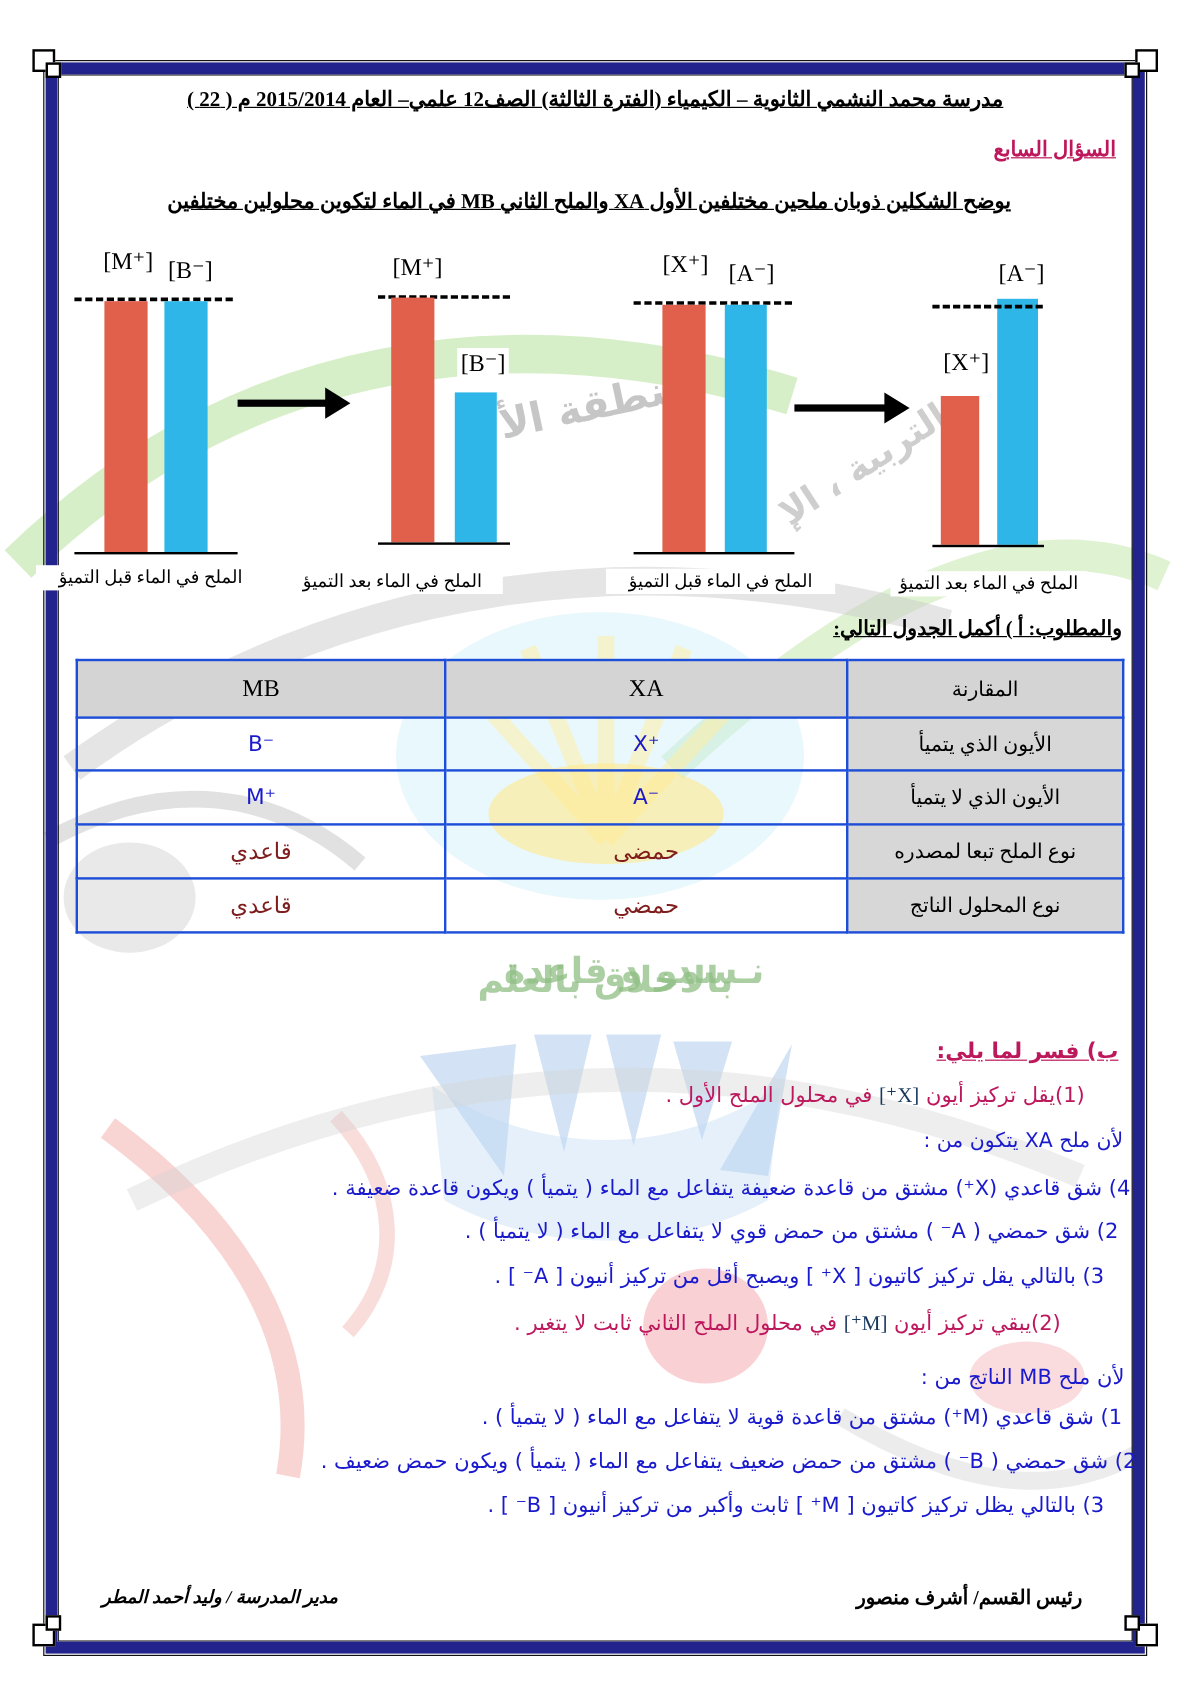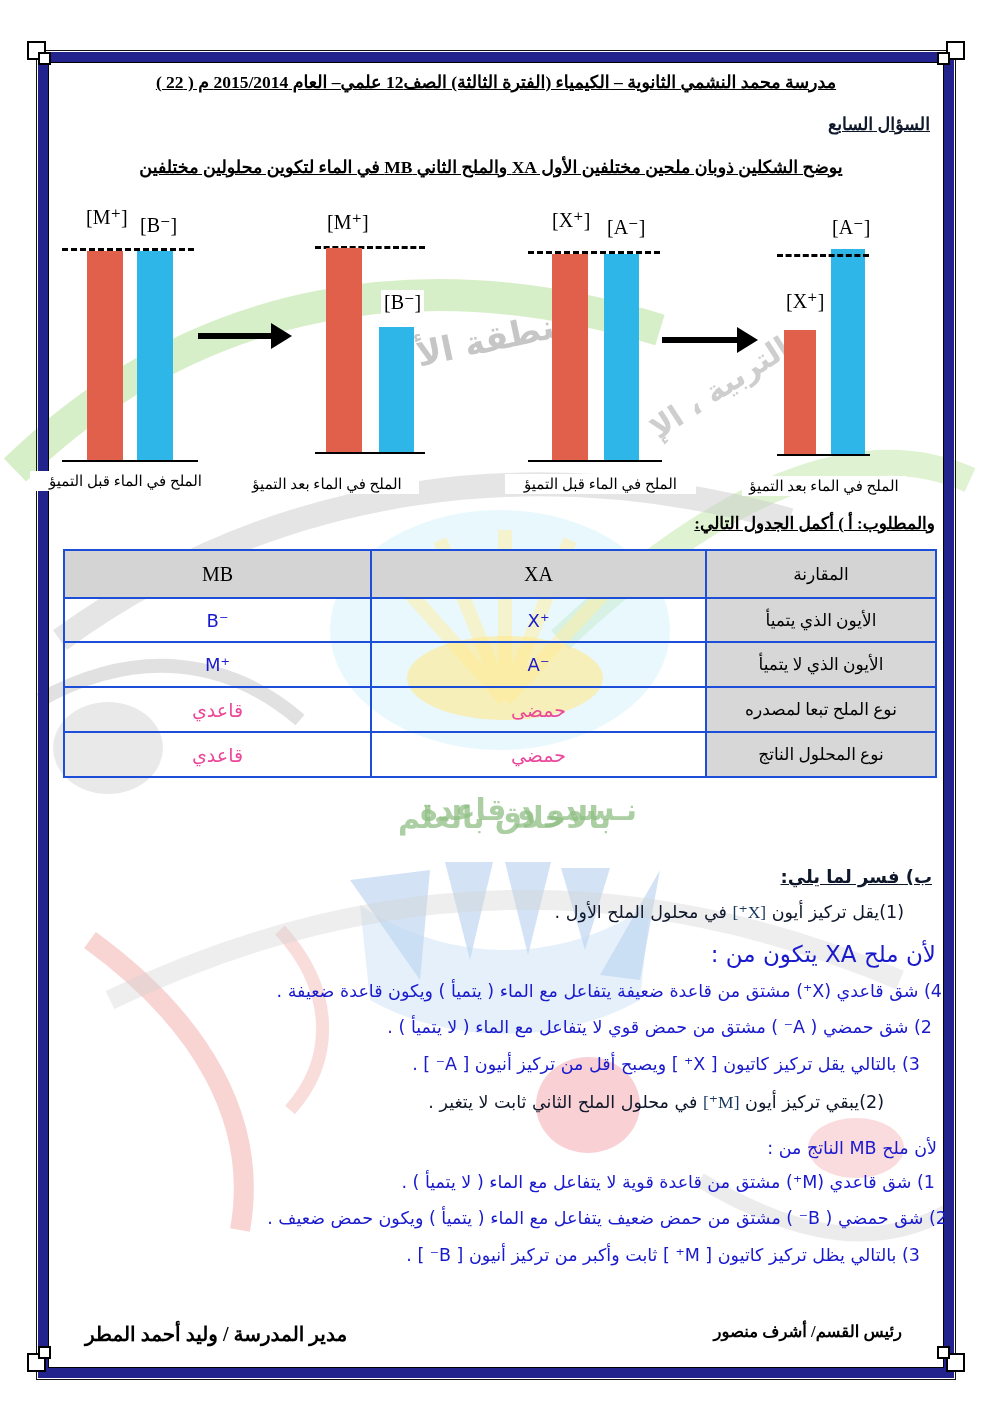--- a/index.html
+++ b/index.html
@@ -28,25 +28,25 @@
   .arrow:after{content:"";position:absolute;right:-20px;top:-10px;border-left:21px solid #000;
        border-top:13px solid transparent;border-bottom:13px solid transparent;}
   
   table{border-collapse:collapse;position:absolute;left:63px;top:549px;z-index:2;table-layout:fixed;}
   td,th{border:2px solid #1d4ed8;text-align:center;vertical-align:middle;padding:0 4px;}
   .hdr{background:#d4d4d4;font-weight:400;}
   .lblcol{background:#d7d7d7;font-family:"Liberation Serif","DejaVu Serif",serif;
           font-size:17px;direction:rtl;}
   .ioncell{color:#1a1acd;font-size:18px;}
   .eqcell{color:#1a1acd;font-size:19px;direction:ltr;white-space:nowrap;}
-  .arcell{color:#ec4899;font-size:19px;direction:rtl;}
+  .arcell{color:#7f1d1d;font-size:19px;direction:rtl;}
   
   .t{position:absolute;z-index:2;white-space:nowrap;}
   .blue{color:#1a1acd;}
-  .red{color:#0f172a;}
+  .red{color:#be185d;}
   .navy{color:#17375d;font-family:"Liberation Serif","DejaVu Serif",serif;}
   .u{text-decoration:underline;}
   .b{font-weight:bold;}
 </style>
 </head>
 <body>
 
 <svg id="wm" width="992" height="1403" viewBox="0 0 992 1403">
   <path d="M 15,470 C 200,290 430,260 660,330" fill="none" stroke="#b7e29a" stroke-width="32" opacity="0.55"></path>
   <path d="M 560,640 C 720,490 860,430 970,480" fill="none" stroke="#bfe5a4" stroke-width="26" opacity="0.5"></path>
@@ -178,28 +178,28 @@
   </tr>
 </tbody>
   </table>
 
 <div class="t rtl b u red" style="right:60px;top:866px;font-size:18px;">ب) فسر لما يلي:</div>
 
 <div class="t rtl" style="right:88px;top:902px;font-size:17.5px;">
   <span class="red">(1)يقل تركيز أيون </span><span class="navy">[X⁺]</span><span class="red"> في محلول الملح الأول .</span>
 </div>
 
-<div class="t rtl blue" style="right:56px;top:941px;font-size:23px;">لأن ملح XA يتكون من :</div>
+<div class="t rtl blue" style="right:56px;top:941px;font-size:17px;">لأن ملح XA يتكون من :</div>
 <div class="t rtl blue" style="right:50px;top:981px;font-size:17.5px;">4) شق قاعدي (X⁺) مشتق من قاعدة ضعيفة يتفاعل مع الماء ( يتميأ ) ويكون قاعدة ضعيفة .</div>
 <div class="t rtl blue" style="right:60px;top:1017px;font-size:17.5px;">2) شق حمضي ( A⁻ ) مشتق من حمض قوي لا يتفاعل مع الماء ( لا يتميأ ) .</div>
 <div class="t rtl blue" style="right:72px;top:1054px;font-size:17.5px;">3) بالتالي يقل تركيز كاتيون  [ X⁺ ]  ويصبح أقل من تركيز أنيون [ A⁻ ] .</div>
 
 <div class="t rtl" style="right:108px;top:1092px;font-size:17.5px;">
   <span class="red">(2)يبقي تركيز أيون </span><span class="navy">[M⁺]</span><span class="red"> في محلول الملح الثاني ثابت لا يتغير .</span>
 </div>
 
 <div class="t rtl blue" style="right:55px;top:1138px;font-size:17.5px;">لأن ملح MB الناتج من :</div>
 <div class="t rtl blue" style="right:57px;top:1172px;font-size:17.5px;">1) شق قاعدي (M⁺) مشتق من قاعدة قوية لا يتفاعل مع الماء ( لا يتميأ ) .</div>
 <div class="t rtl blue" style="right:45px;top:1208px;font-size:17.5px;">2) شق حمضي ( B⁻ ) مشتق من حمض ضعيف يتفاعل مع الماء ( يتميأ ) ويكون حمض ضعيف .</div>
 <div class="t rtl blue" style="right:72px;top:1245px;font-size:17.5px;">3) بالتالي يظل تركيز كاتيون  [ M⁺ ]  ثابت وأكبر من تركيز أنيون [ B⁻ ] .</div>
 
 <div class="t serif rtl b" style="right:90px;top:1322px;font-size:16.5px;">رئيس القسم/ أشرف منصور</div>
-<div class="t serif rtl b" style="left:85px;top:1322px;font-size:20px;">مدير المدرسة / وليد أحمد المطر</div>
+<div class="t serif rtl b" style="left:85px;top:1322px;font-size:15px;font-style:italic;">مدير المدرسة / وليد أحمد المطر</div>
 
 </body></html>

